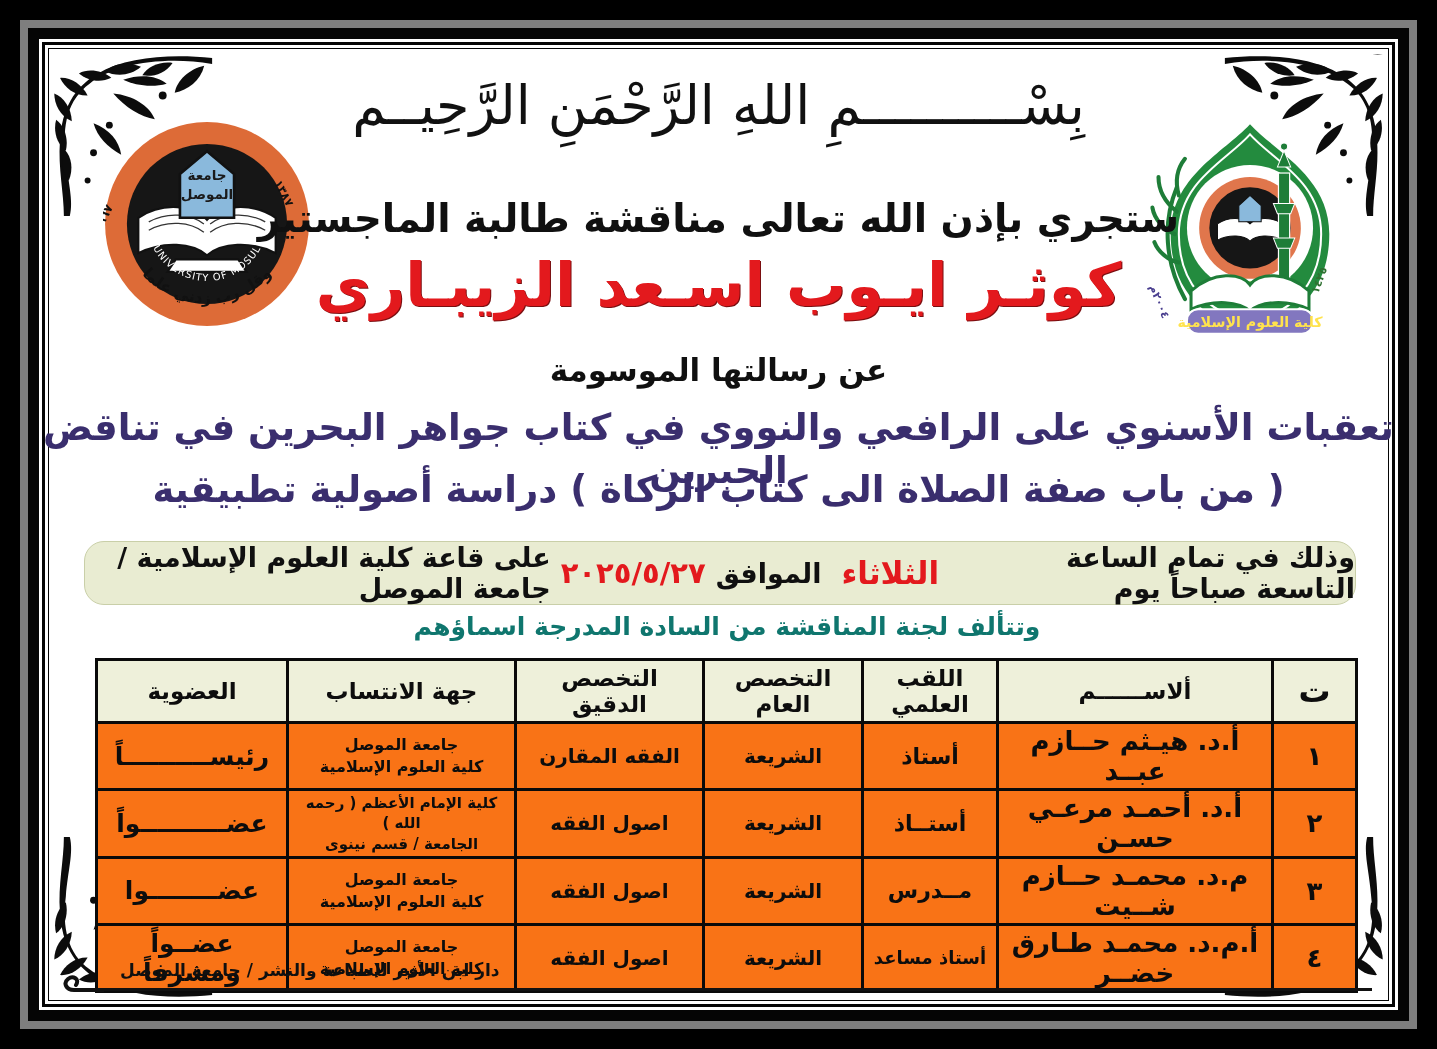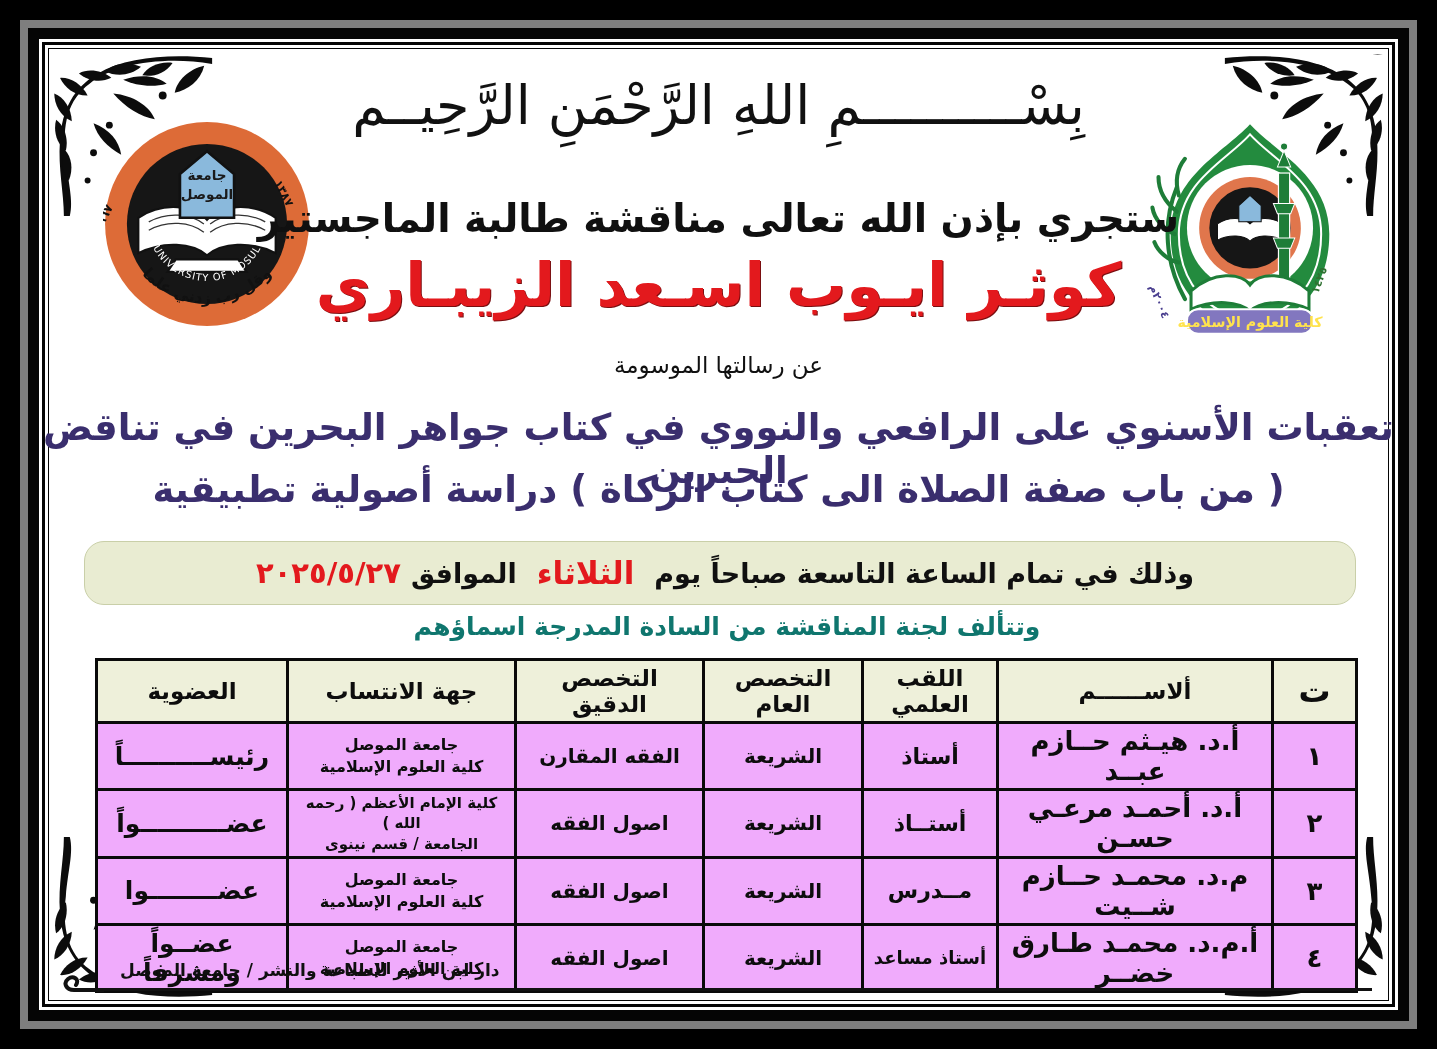--- a/index.html
+++ b/index.html
@@ -17,35 +17,35 @@
   .c-tr{right:54px;top:54px;transform:scaleX(-1);}
   .c-bl{left:54px;bottom:50px;transform:scaleY(-1);}
   .c-br{right:54px;bottom:50px;transform:scale(-1,-1);}
   
   .abs{position:absolute;z-index:2;}
   .center{left:0;right:0;text-align:center;}
   .bismillah{top:74px;font-size:54px;color:#111;font-weight:500;letter-spacing:-1px;}
   .announce{top:196px;font-size:39px;font-weight:bold;color:#101010;}
   .student{top:250px;font-size:60px;font-weight:bold;color:#e3191d;
            text-shadow:1px 1px 0 #7a0e10;}
-  .about{top:352px;font-size:23px;font-weight:normal;color:#101010;}
+  .about{top:352px;font-size:31px;font-weight:bold;color:#101010;}
   .thesis1{top:406px;font-size:37px;font-weight:bold;color:#3a2e6e;}
   .thesis2{top:468px;font-size:37px;font-weight:bold;color:#3a2e6e;}
   .datebox{left:84px;top:541px;width:1270px;height:62px;background:#e9ecd2;
            border:1px solid #c9cfa8;border-radius:20px;display:flex;
            align-items:center;justify-content:center;font-size:27px;font-weight:bold;color:#101010;}
   .datebox .red{color:#e3191d;}
   .datebox .day{font-size:31px;margin:0 20px;}
   .datebox .date{font-size:29px;margin:8px 10px;letter-spacing:1px;}
   .committee{top:612px;font-size:25px;font-weight:bold;color:#0f766e;padding-left:17px;}
   
   table.cmt{position:absolute;z-index:2;left:95px;top:658px;width:1260px;
             border-collapse:collapse;table-layout:fixed;direction:rtl;}
   table.cmt td,table.cmt th{border:3px solid #0a0a0a;text-align:center;vertical-align:middle;
-            color:#0d0d0d;font-weight:bold;background:#f0abfc;padding:2px 4px;}
+            color:#0d0d0d;font-weight:bold;background:#f97316;padding:2px 4px;}
   table.cmt th{background:#eef0da;font-size:23px;height:56px;}
   table.cmt th.no{font-size:32px;}
   table.cmt td{height:58px;}
   td.no{font-size:26px;}
   td.name{font-size:26px;}
   td.degree{font-size:22px;}
   td.gen{font-size:20px;margin-top:23px;}
   td.spec{font-size:20px;}
   td.aff{font-size:16px;line-height:1.35;}
   td.aff2{font-size:15px;line-height:1.35;}
@@ -219,20 +219,21 @@
   <div class="abs center student">كوثـر ايـوب اسـعد الزيبـاري</div>
   <div class="abs center about">عن رسالتها الموسومة</div>
   <div class="abs center thesis1">تعقبات الأسنوي على الرافعي والنووي في كتاب جواهر البحرين في تناقض الحبرين</div>
   <div class="abs center thesis2">( من باب صفة الصلاة الى كتاب الزكاة ) دراسة أصولية تطبيقية</div>
 
   <div class="abs datebox">
     <span>وذلك في تمام الساعة التاسعة صباحاً يوم</span>
     <span class="red day">الثلاثاء</span>
     <span>الموافق</span>
     <span class="red date">٢٠٢٥/٥/٢٧</span>
+    <span>على قاعة كلية العلوم الإسلامية / جامعة الموصل</span>
   </div>
 
   <div class="abs center committee">وتتألف لجنة المناقشة من السادة المدرجة اسماؤهم</div>
 
   <table class="cmt">
     <colgroup>
       <col style="width:84px">
         <col style="width:275px">
         <col style="width:135px">
       <col style="width:159px">

